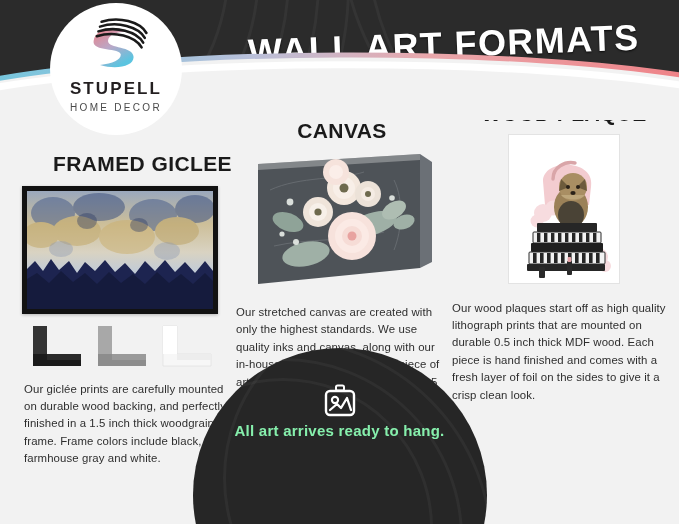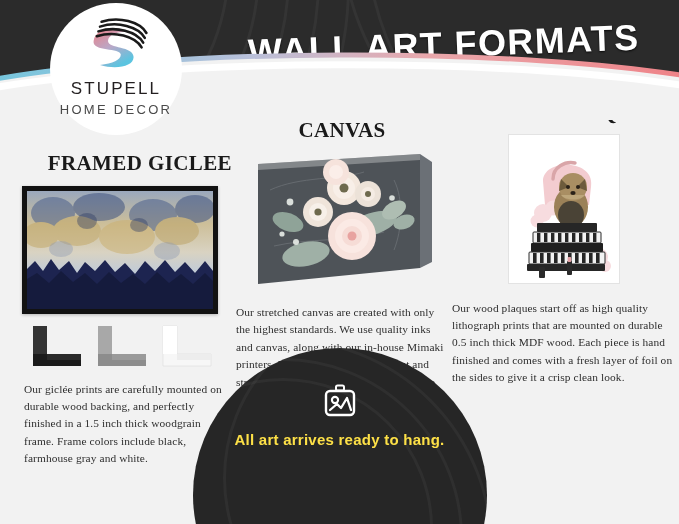--- a/index.html
+++ b/index.html
@@ -32,29 +32,29 @@
 
   
   .logo-badge {
     position:absolute; left:50px; top:3px; width:132px; height:132px;
     border-radius:50%; background:#ffffff; z-index:6;
     display:flex; flex-direction:column; align-items:center; justify-content:flex-start;
     padding-top:14px;
   }
   .logo-mark { width:80px; height:56px; }
   .logo-name {
-    font-size:17px; font-weight:normal; letter-spacing:2.1px;
+    font-size:17px; font-weight:bold; letter-spacing:2.1px;
     color:#231f20; margin-top:6px;
   }
   .logo-sub {
-    font-size:13px; letter-spacing:2.3px; color:#4a4a4a; margin-top:3px;
-  }
-
-  
-  .col { position:absolute;font-family:Liberation Serif, serif; }
+    font-size:10px; letter-spacing:2.3px; color:#4a4a4a; margin-top:3px;
+  }
+
+  
+  .col { position:absolute; }
   .col-heading {
     font-size:21px; font-weight:bold; color:#1a1a1a; letter-spacing:.4px;
     text-align:center; line-height:1.12;
   }
   .col-body {
     font-size:11.4px; color:#2e2e2e; line-height:1.53; letter-spacing:.1px;
   }
 
   .col-left { left:8px; top:152px; width:224px; }
   .col-left .col-heading { text-align:right; padding-left:16px; font-size:21px; }
@@ -85,22 +85,22 @@
   .footer-arc {
     position:absolute; left:50%; transform:translateX(-50%); bottom:-118px;
     width:294px; height:294px; border-radius:50%;
     background:#262626; overflow:hidden; z-index:4;
   }
   .footer-content {
     position:absolute; left:0; top:36px; width:100%;
     display:flex; flex-direction:column; align-items:center;
   }
   .footer-tagline {
-    color:#fde047; font-size:15px; font-weight:bold; letter-spacing:.25px;
-    margin-top:9px; white-space:nowrap;
+    color:#86efac; font-size:15px; font-weight:bold; letter-spacing:.25px;
+    white-space:nowrap;
   }
 </style>
 </head>
 <body>
 
 <div class="header">
   <div class="swirl" style="left:-200px;top:-250px;width:430px;height:430px;"></div>
   <div class="swirl" style="left:-220px;top:-270px;width:480px;height:480px;"></div>
   <div class="swirl" style="left:-245px;top:-292px;width:535px;height:535px;"></div>
   <div class="swirl" style="left:-270px;top:-315px;width:590px;height:590px;"></div>

